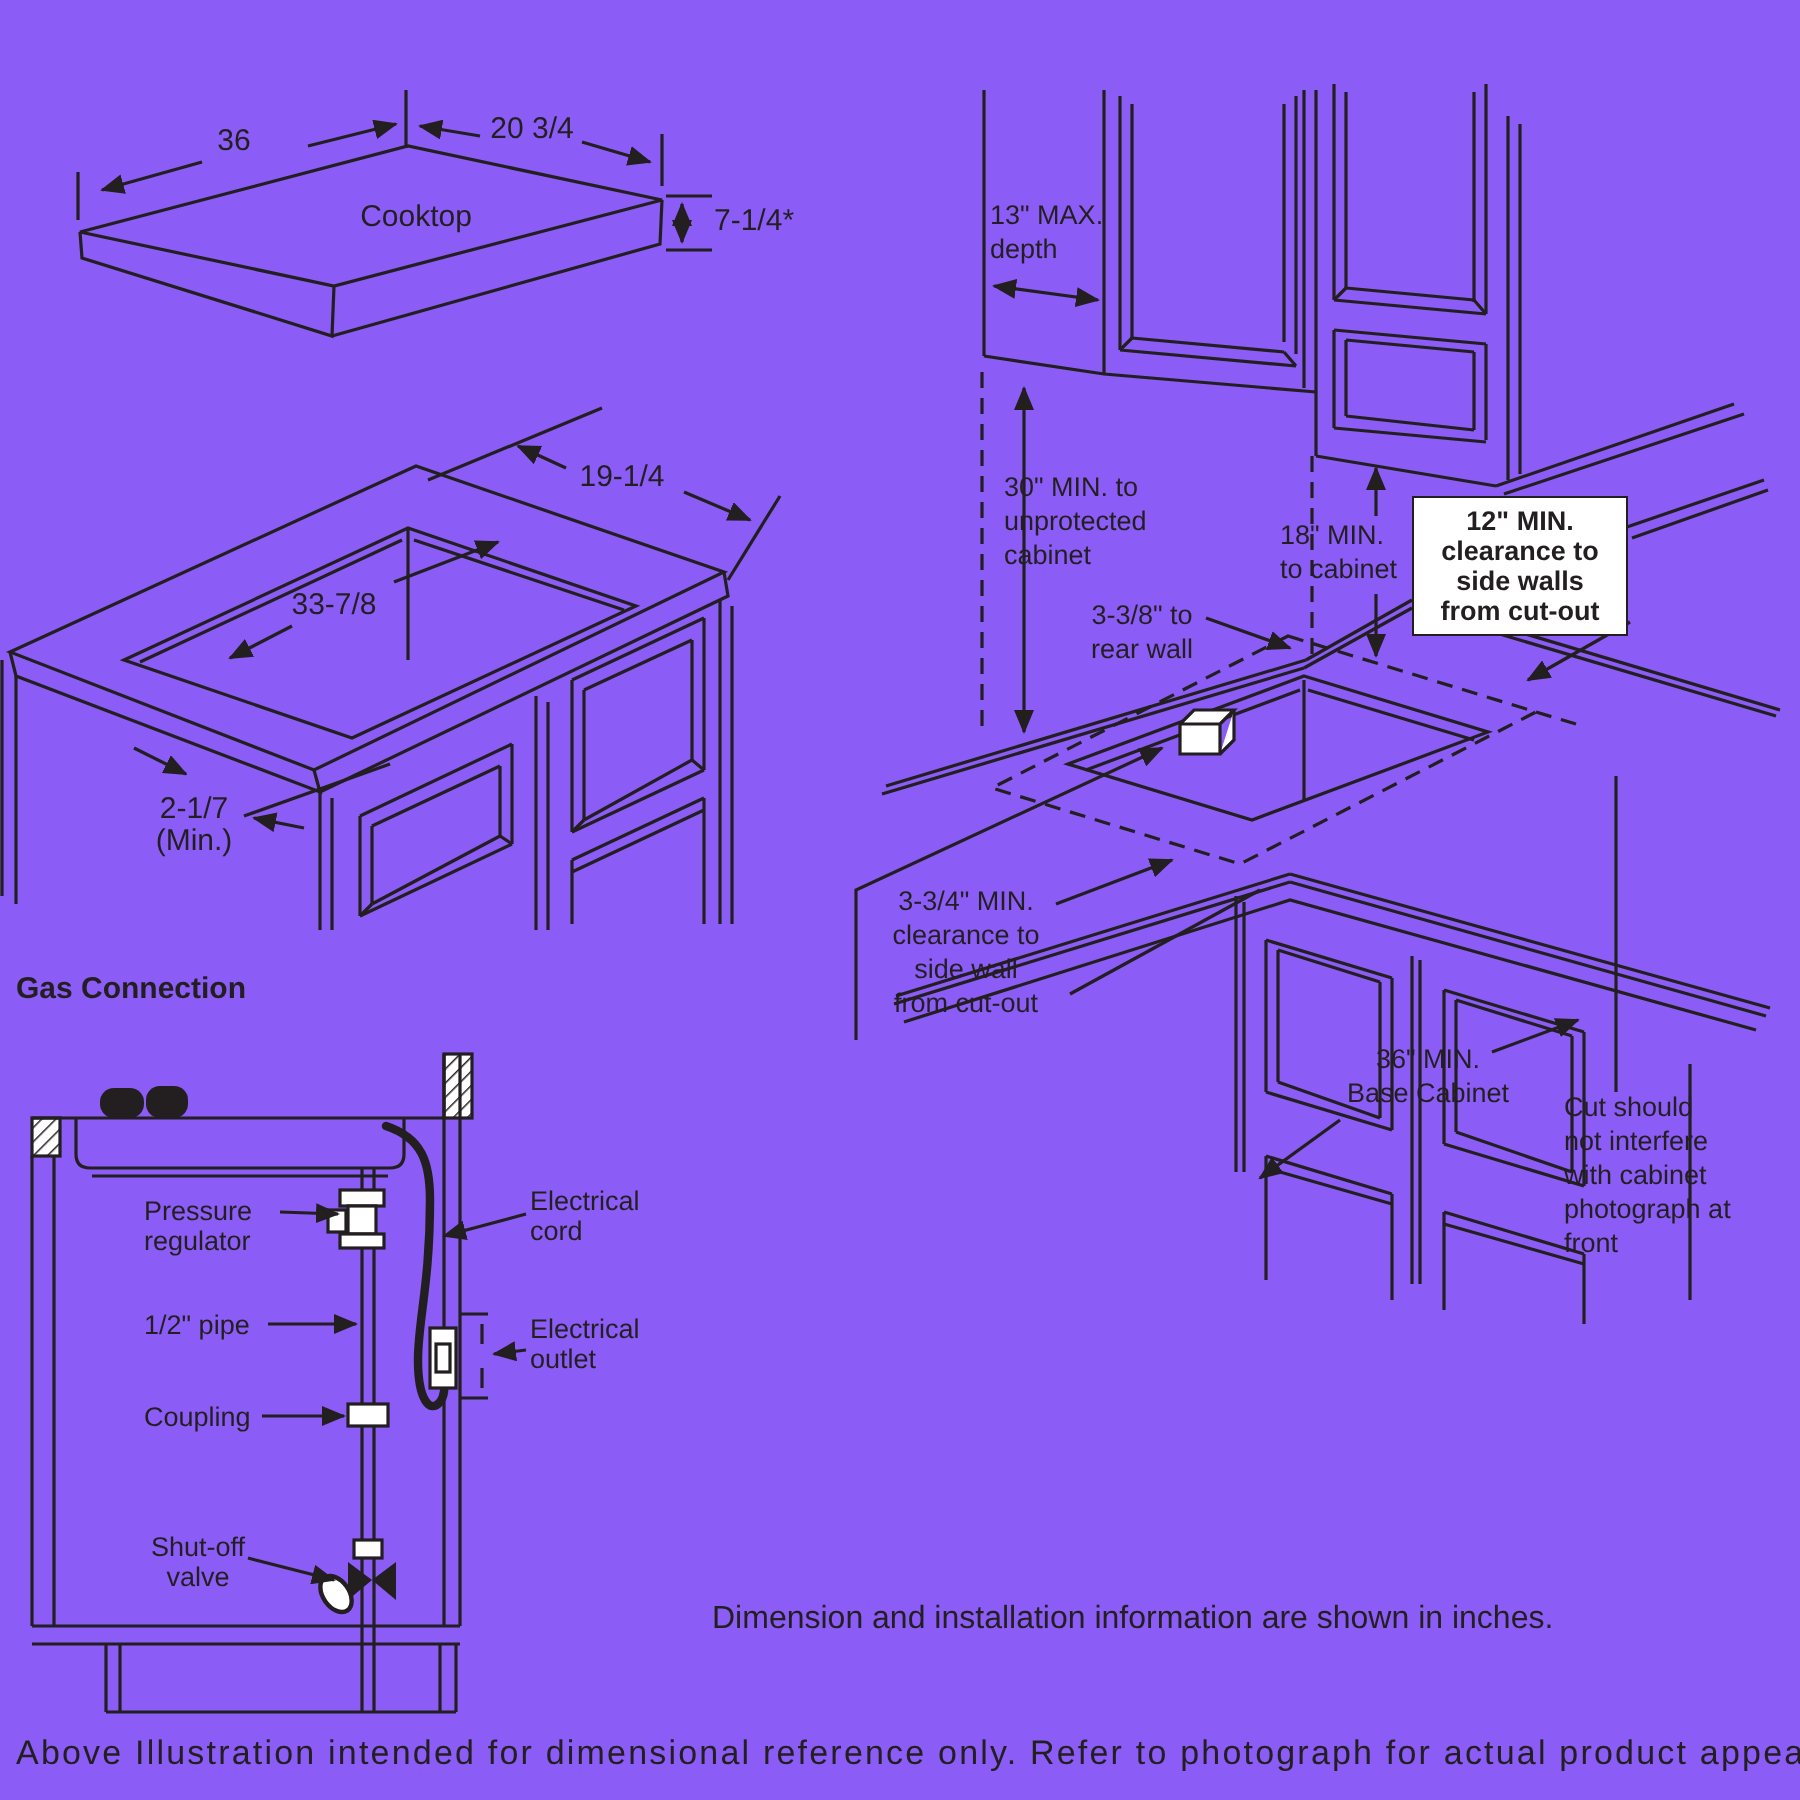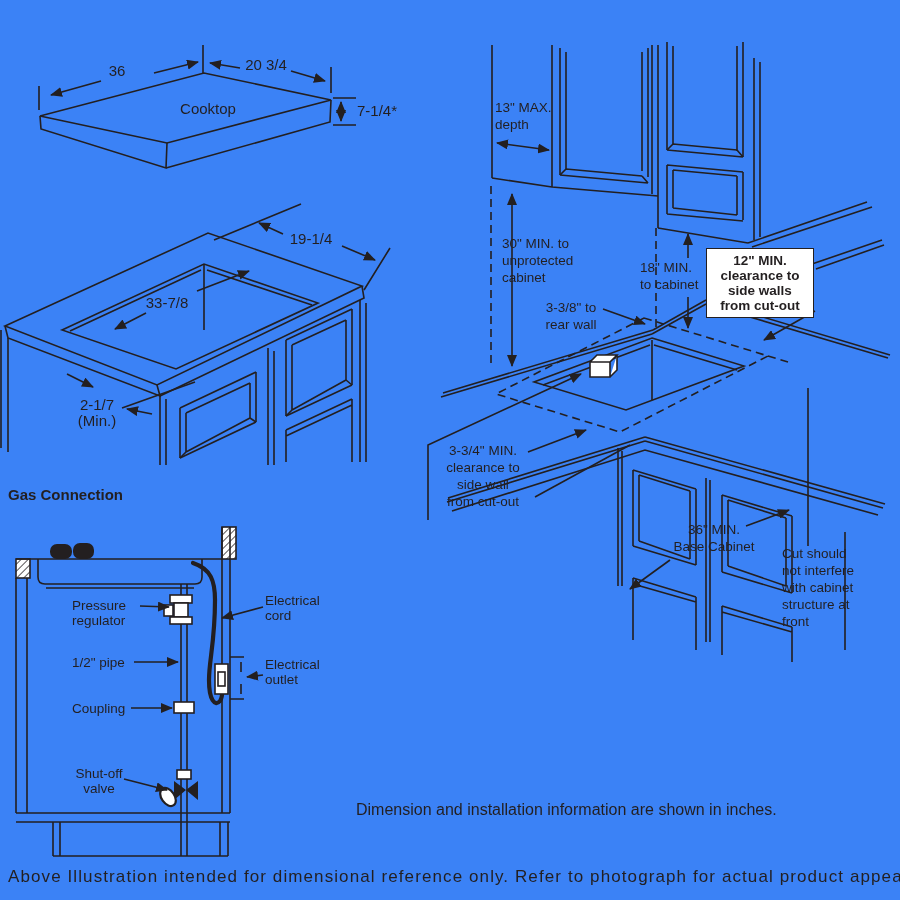--- a/index.html
+++ b/index.html
@@ -1,16 +1,16 @@
 <!DOCTYPE html>
 <html><head>
 <meta charset="utf-8">
 <style>
   html,body{margin:0;padding:0;background:#fff;}
-  #page{position:relative;width:900px;height:900px;background:#3b82f6;overflow:hidden;
+  #page{position:relative;width:900px;height:900px;background:#8b5cf6;overflow:hidden;
         font-family:"Liberation Sans","DejaVu Sans",sans-serif;color:#231f20;}
   svg{position:absolute;left:0;top:0;}
   .lbl{position:absolute;white-space:pre-line;font-size:13.5px;line-height:15px;color:#231f20;}
   .lh17{line-height:17px;}
   .fs15{font-size:15px;line-height:16px;}
   .c{transform:translateX(-50%);text-align:center;}
   .hd{position:absolute;font-size:15px;font-weight:bold;white-space:nowrap;}
   .boxed{position:absolute;border:1.6px solid #231f20;background:#fff;font-weight:bold;
          text-align:center;font-size:13.5px;line-height:15px;padding:4px 2px;white-space:pre-line;}
   .units{position:absolute;font-size:16px;font-weight:normal;white-space:nowrap;}
@@ -208,18 +208,18 @@
 rear wall</div>
   <div class="lbl lh17 c" style="left:483px;top:442px">3-3/4" MIN.
 clearance to
 side wall
 from cut-out</div>
   <div class="lbl lh17 c" style="left:714px;top:521px">36" MIN.
 Base Cabinet</div>
   <div class="lbl lh17" style="left:782px;top:545px">Cut should
 not interfere
 with cabinet
-structure at
+photograph at
 front</div>
 
   <div class="units" style="left:356px;top:801px">Dimension and installation information are shown in inches.</div>
   <div class="caption" style="left:8px;top:867px">Above Illustration intended for dimensional reference only. Refer to photograph for actual product appearance.</div>
 </div>
 
 </body></html>

